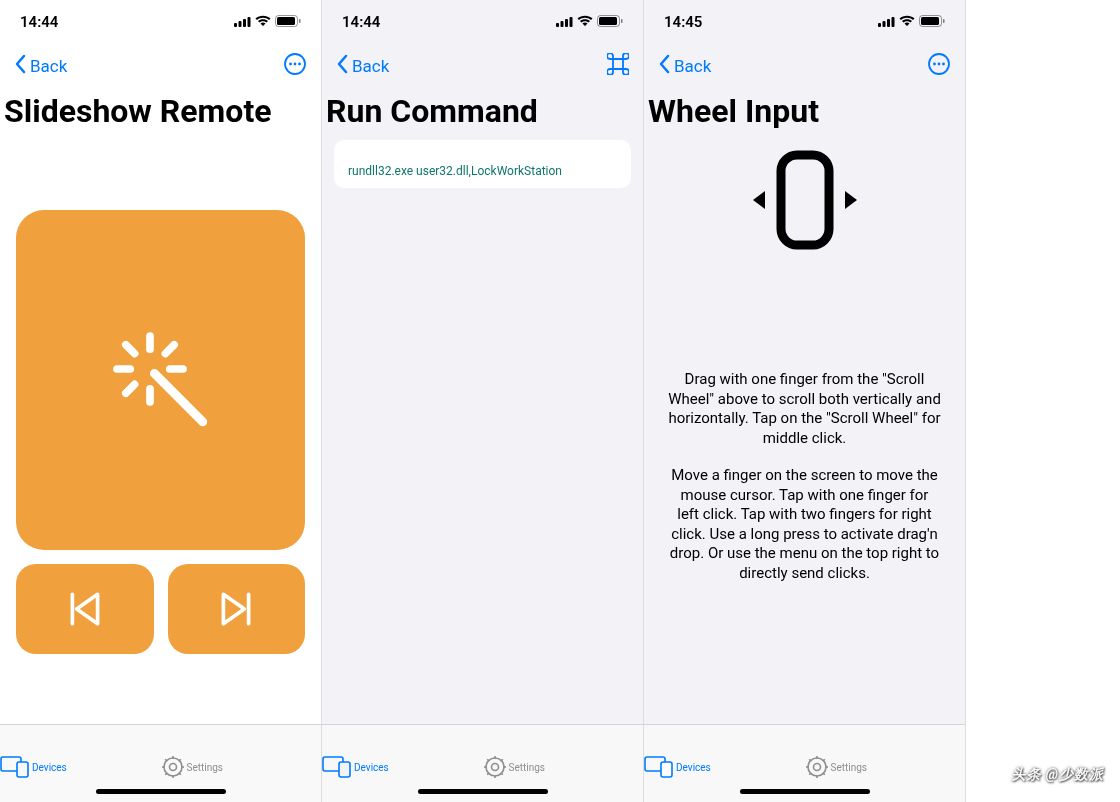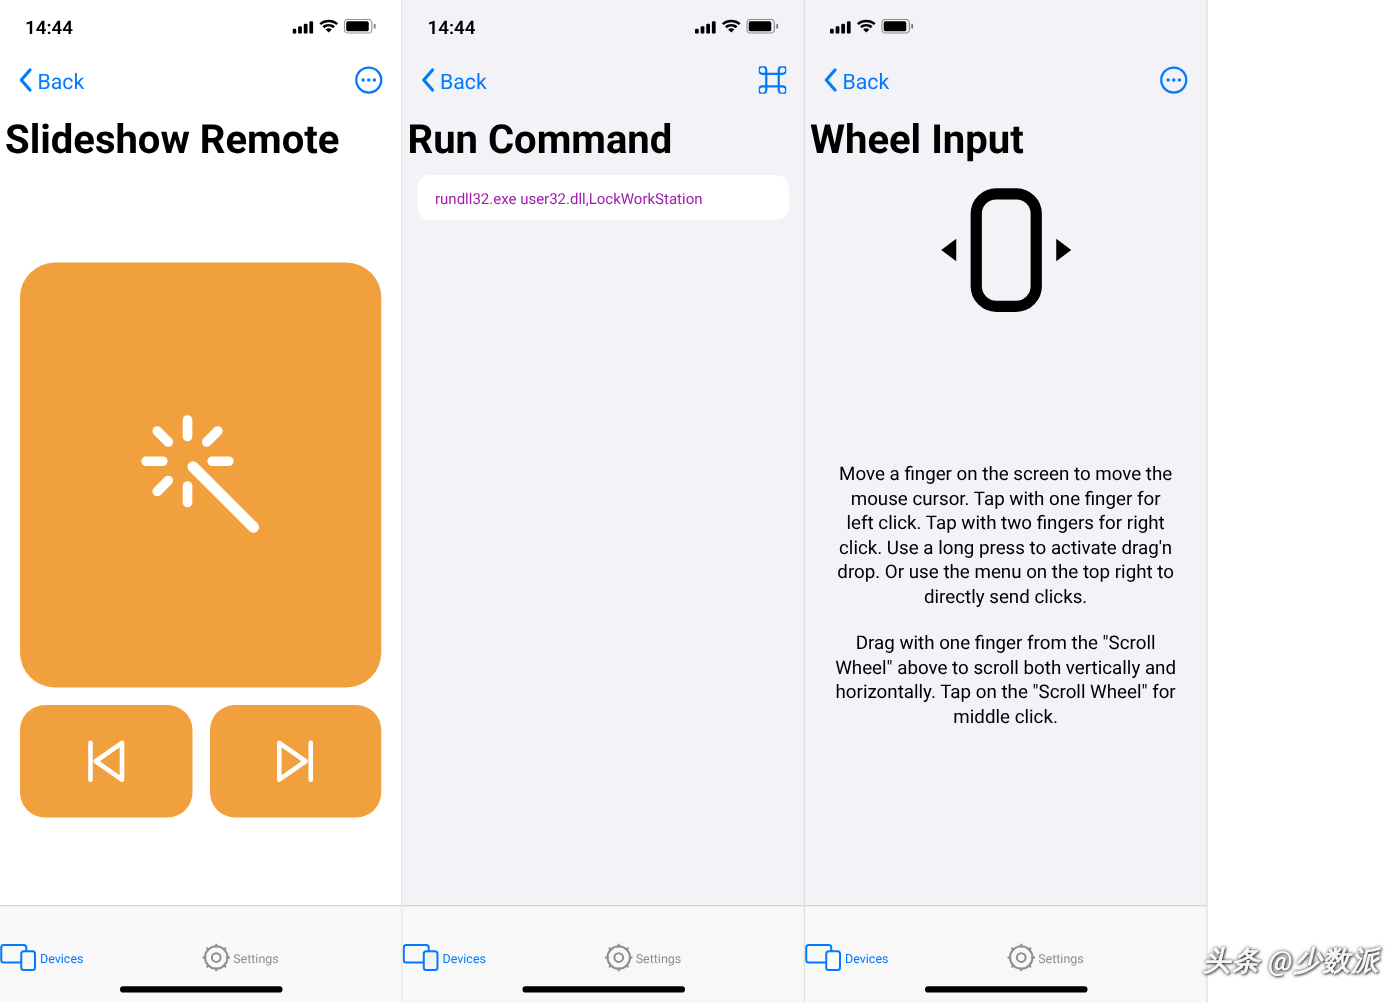--- a/index.html
+++ b/index.html
@@ -83,21 +83,21 @@
   .btn-row .big-btn { flex: 1; height: 90px; border-radius: 20px; }
   
   .command-list { padding: 0 12px; }
   .command-item {
     background: #fff;
     border-radius: 10px;
     padding: 10px 14px;
     cursor: pointer;
   }
   .command-title { font-size: 15px; font-weight:600; color:#000; }
-  .command-sub { font-size: 12px; color: #a21caf; margin-top:2px; }
+  .command-sub { font-size: 12px; color: #0f766e; margin-top:14px; }
   
   .remote-body {
     flex: 1;
     display: flex;
     flex-direction: column;
     align-items: center;
     padding: 0 24px;
   }
   .scroll-wheel {
     margin-top: 10px;
@@ -140,21 +140,21 @@
     transform: translateX(-50%);
     width: 130px;
     height: 5px;
     background: #000;
     border-radius: 3px;
   }
   .watermark {
     position: absolute;
     bottom: 18px;
     right: 16px;
-    font-size: 22px;
+    font-size: 14px;
     font-weight: 700;
     color: rgba(255,255,255,0.95);
     text-shadow: 0 0 3px rgba(0,0,0,0.7), 1px 1px 2px rgba(0,0,0,0.6);
     letter-spacing: 1px;
     font-style: italic;
   }
 </style>
 </head>
 <body>
 
@@ -339,20 +339,21 @@
             </g>
           </svg></span>
       <span>Settings</span>
     </div>
   </div>
   <div class="home-indicator"></div>
 </div>
 
 <div class="phone">
   <div class="status-bar">
+    <div class="status-left">14:45</div>
     <div class="status-icons">
       <span><svg width="17" height="11" viewBox="0 0 17 11">
             <rect x="0" y="7" width="3" height="4" rx="1" fill="#000"></rect>
             <rect x="4.5" y="5" width="3" height="6" rx="1" fill="#000"></rect>
             <rect x="9" y="3" width="3" height="8" rx="1" fill="#000"></rect>
             <rect x="13.5" y="1" width="3" height="10" rx="1" fill="#000"></rect>
           </svg></span>
       <span><svg width="16" height="12" viewBox="0 0 16 12">
             <path d="M8 11 L5.5 8.5 C6.9 7.3 9.1 7.3 10.5 8.5 Z M3 6 C5.7 3.5 10.3 3.5 13 6 L11.5 7.5 C9.6 5.7 6.4 5.7 4.5 7.5 Z M0.5 3.5 C4.6 -0.2 11.4 -0.2 15.5 3.5 L14 5 C10.7 2 5.3 2 2 5 Z" fill="#000"></path>
           </svg></span>
@@ -389,22 +390,22 @@
           <path d="M15 3 L3 12 L15 21 Z" fill="#000"></path>
         </svg>
       <svg width="58" height="100" viewBox="0 0 58 100">
           <rect x="5" y="5" width="48" height="90" rx="16" fill="none" stroke="#000" stroke-width="9"></rect>
         </svg>
       <svg width="18" height="24" viewBox="0 0 18 24">
           <path d="M3 3 L15 12 L3 21 Z" fill="#000"></path>
         </svg>
     </div>
     <div class="instructions">
+      <p>Drag with one finger from the "Scroll Wheel" above to scroll both vertically and horizontally. Tap on the "Scroll Wheel" for middle click.</p>
       <p>Move a finger on the screen to move the mouse cursor. Tap with one finger for left click. Tap with two fingers for right click. Use a long press to activate drag'n drop. Or use the menu on the top right to directly send clicks.</p>
-      <p>Drag with one finger from the "Scroll Wheel" above to scroll both vertically and horizontally. Tap on the "Scroll Wheel" for middle click.</p>
     </div>
   </div>
 
   <div class="tab-bar">
     <div class="tab active">
       <span><svg width="30" height="22" viewBox="0 0 30 22">
             <rect x="1" y="1" width="20" height="14" rx="2" fill="none" stroke="#007aff" stroke-width="1.6"></rect>
             <rect x="17" y="6" width="11" height="15" rx="2" fill="#fff" stroke="#007aff" stroke-width="1.6"></rect>
           </svg></span>
       <span>Devices</span>

